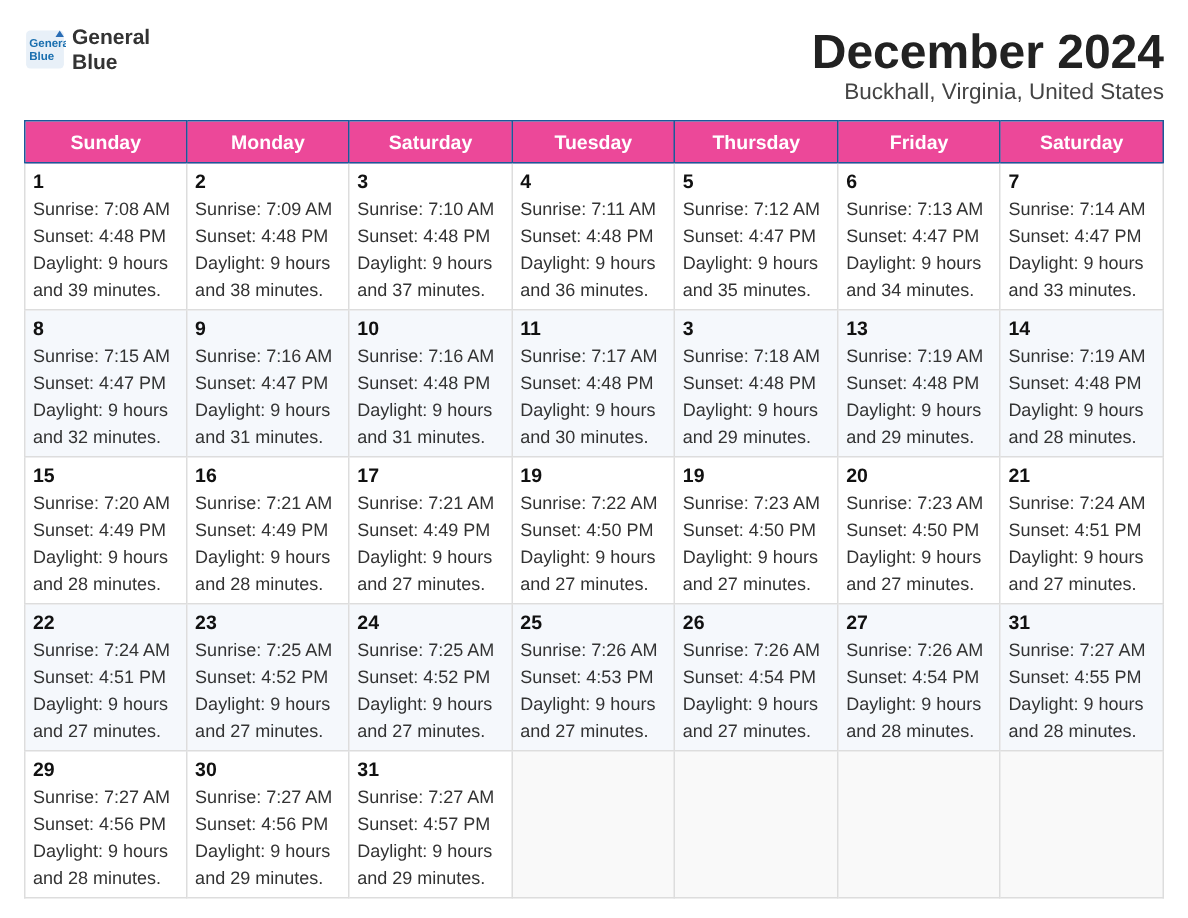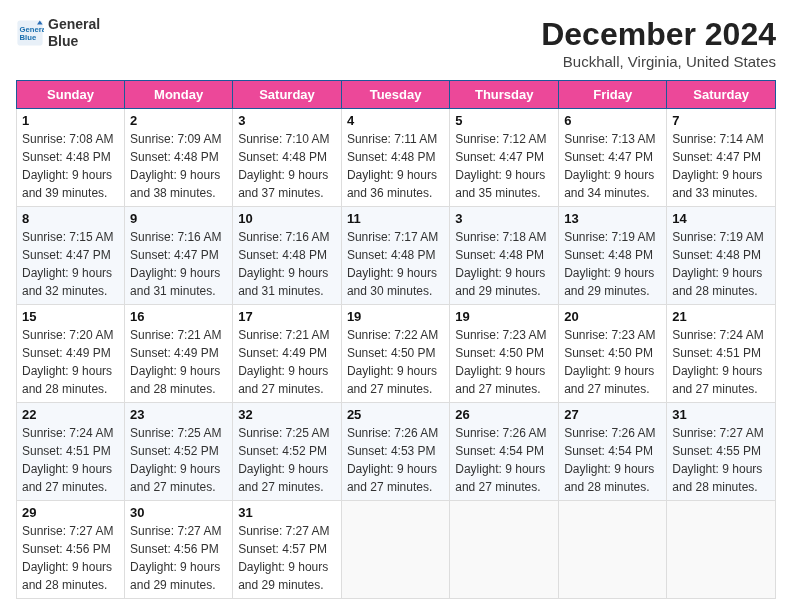--- a/index.html
+++ b/index.html
@@ -217,21 +217,21 @@
       <tr>
         <td>
           <span class="day-num">22</span>
           <div class="day-info">Sunrise: 7:24 AM<br>Sunset: 4:51 PM<br>Daylight: 9 hours and 27 minutes.</div>
         </td>
         <td>
           <span class="day-num">23</span>
           <div class="day-info">Sunrise: 7:25 AM<br>Sunset: 4:52 PM<br>Daylight: 9 hours and 27 minutes.</div>
         </td>
         <td>
-          <span class="day-num">32</span>
+          <span class="day-num">24</span>
           <div class="day-info">Sunrise: 7:25 AM<br>Sunset: 4:52 PM<br>Daylight: 9 hours and 27 minutes.</div>
         </td>
         <td>
           <span class="day-num">25</span>
           <div class="day-info">Sunrise: 7:26 AM<br>Sunset: 4:53 PM<br>Daylight: 9 hours and 27 minutes.</div>
         </td>
         <td>
           <span class="day-num">26</span>
           <div class="day-info">Sunrise: 7:26 AM<br>Sunset: 4:54 PM<br>Daylight: 9 hours and 27 minutes.</div>
         </td>

